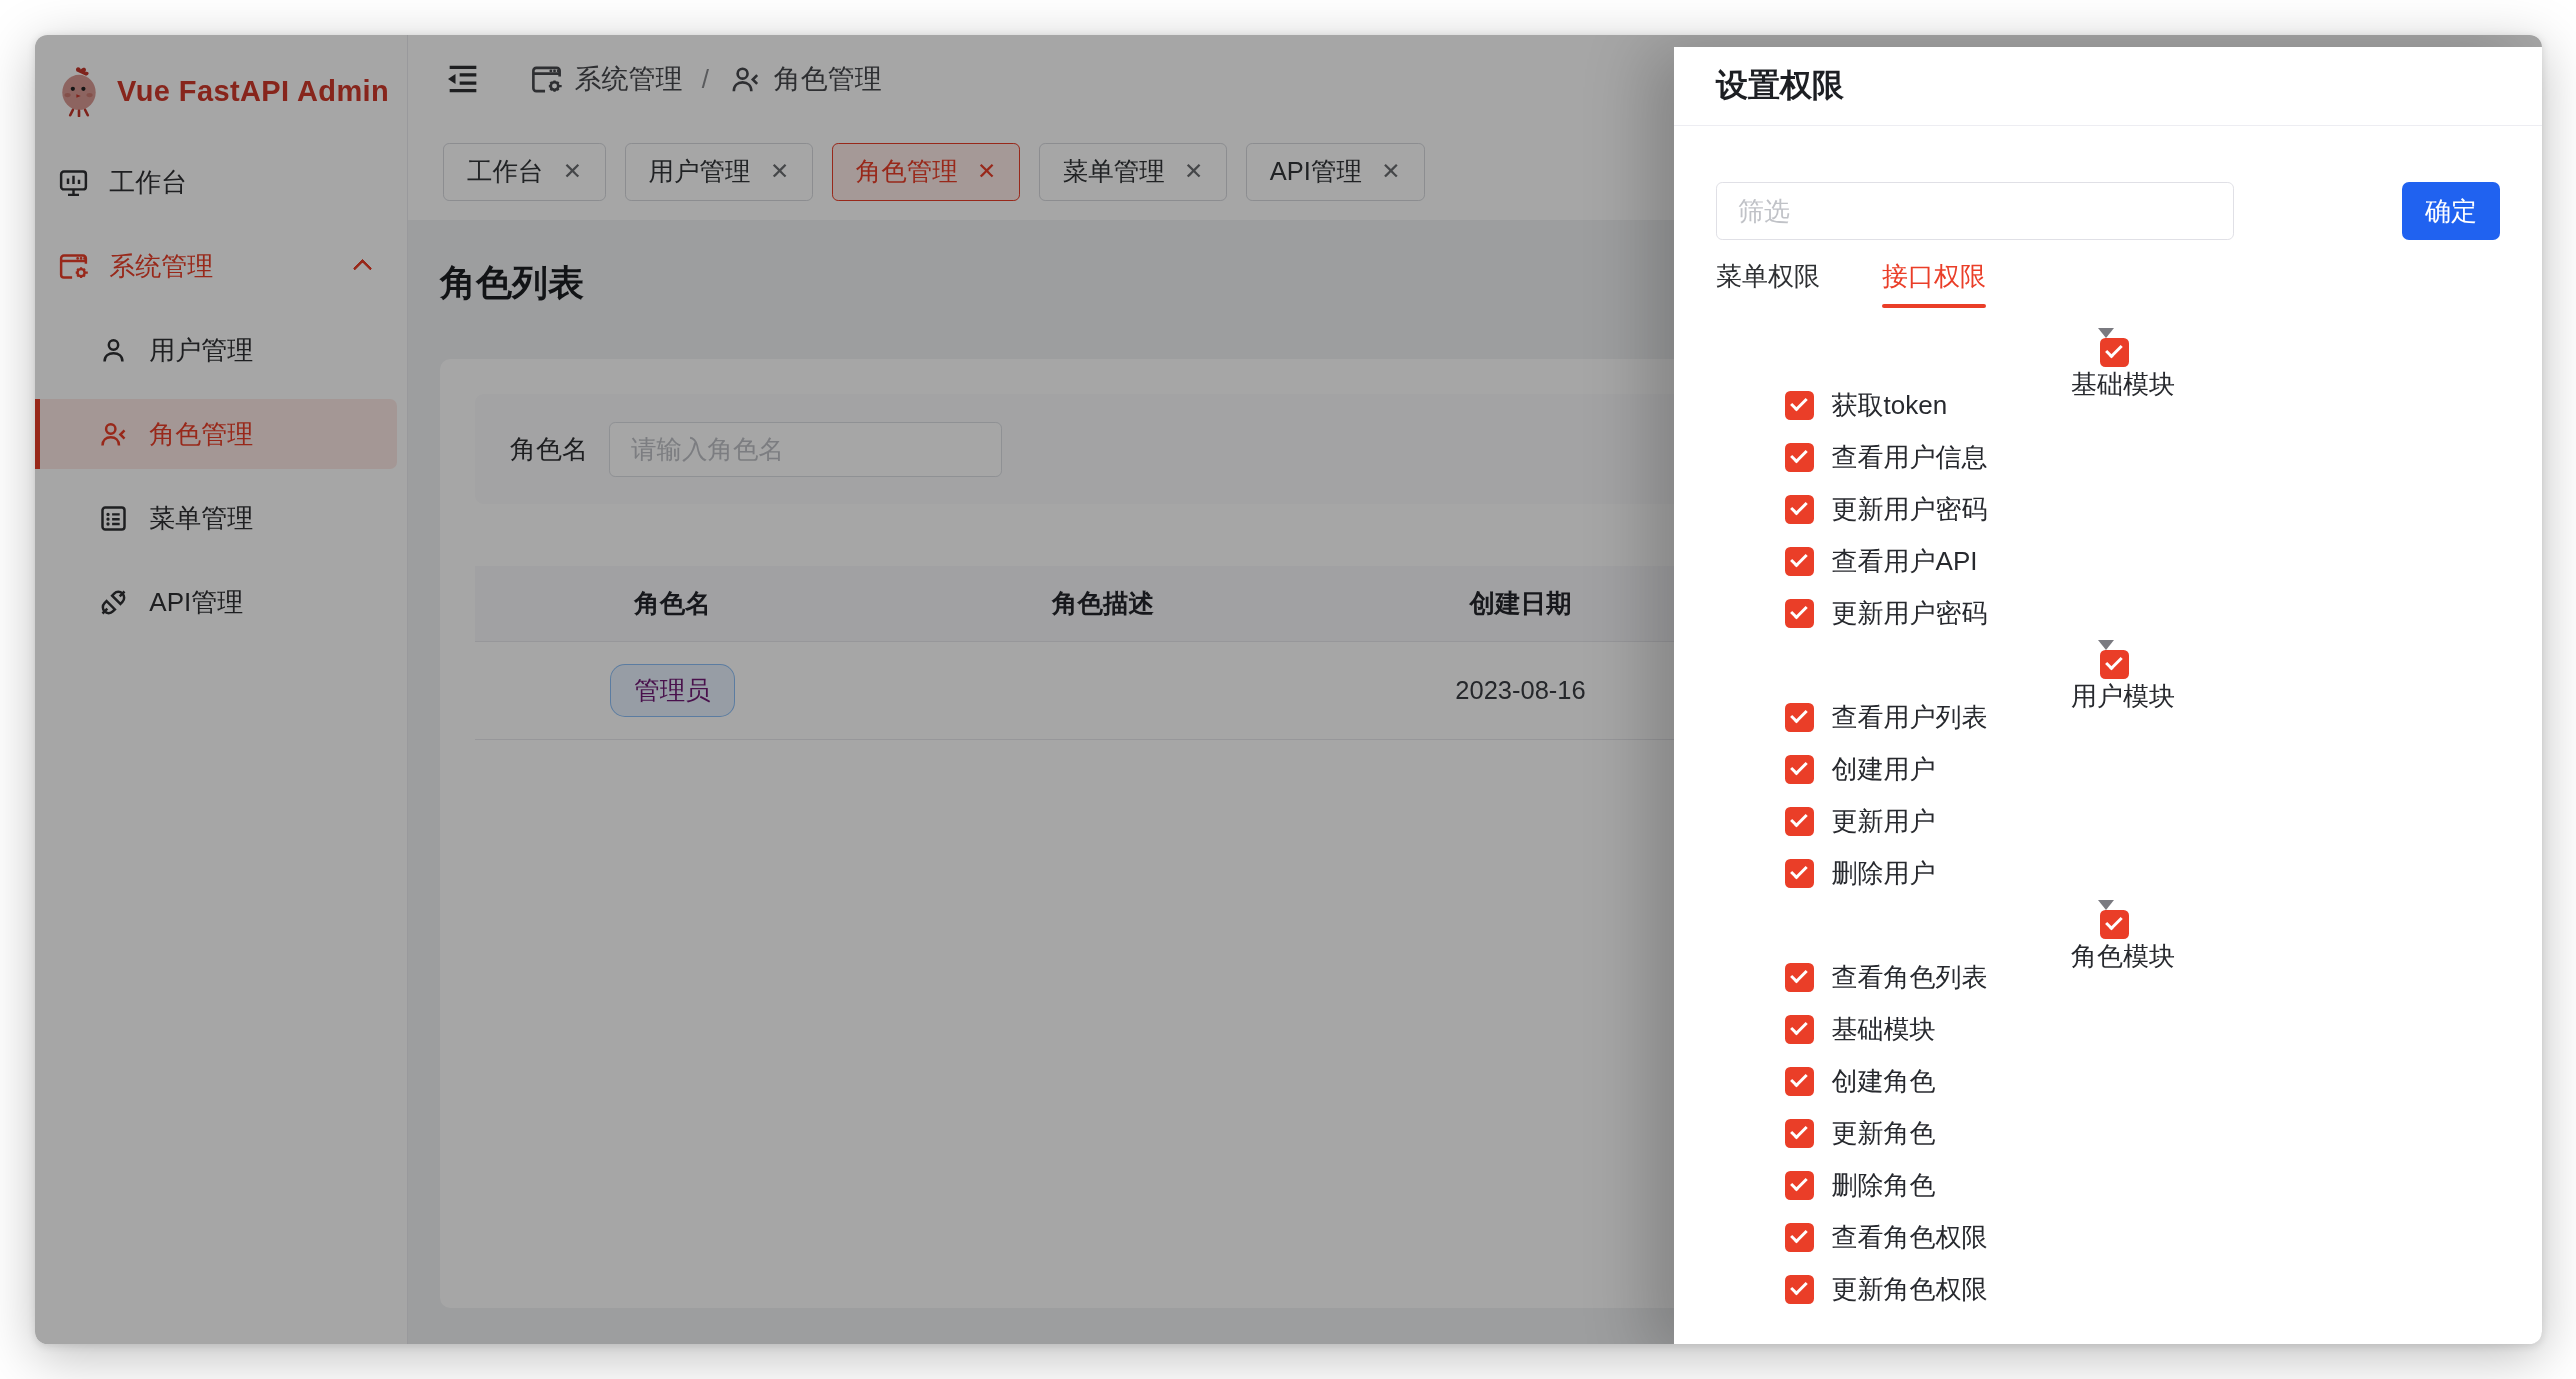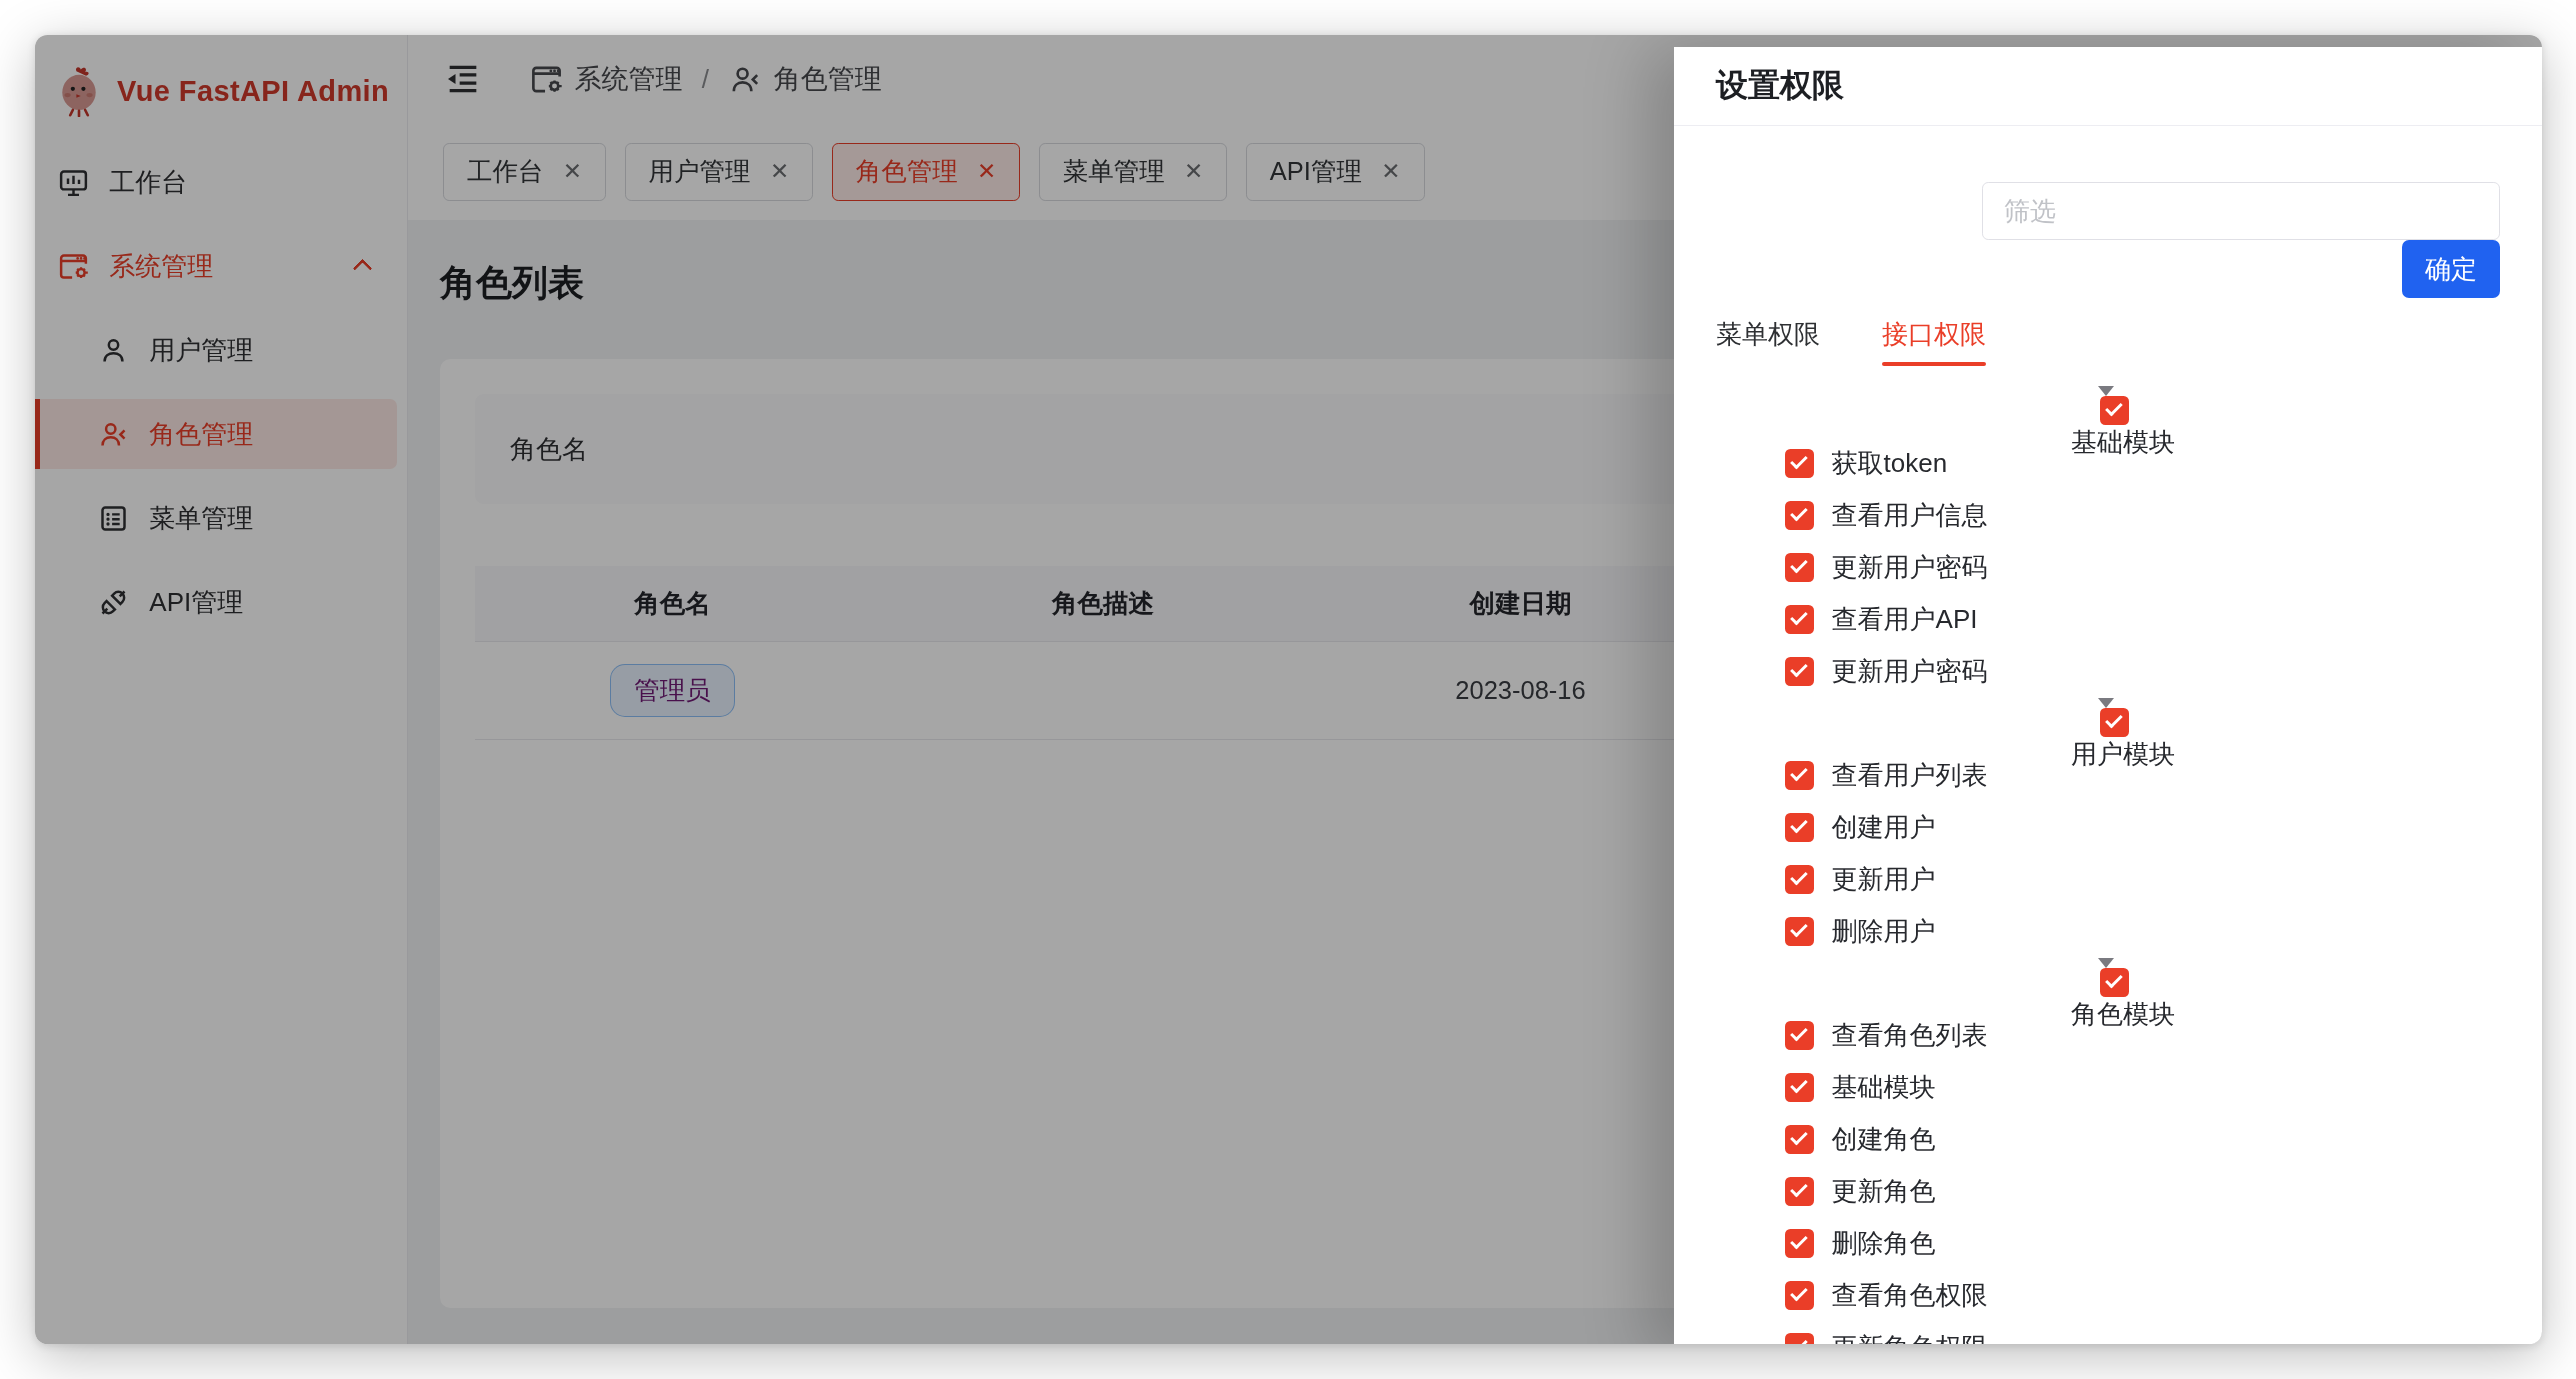--- a/index.html
+++ b/index.html
@@ -68,21 +68,21 @@
     cursor:pointer; }
 
   
   .mask { position:absolute; inset:0; background:rgba(0,0,0,.35); z-index:50; }
   .drawer { position:absolute; top:12px; right:0; width:868px; height:100%; background:#fff;
     z-index:60; box-shadow:-26px 0 62px rgba(0,0,0,.20); display:flex; flex-direction:column;gap:24px; }
   .d-header { height:79px; display:flex; align-items:center; padding:0 42px;
     border-bottom:0.9px solid #ededf2; flex:0 0 auto; }
   .d-title { font-size:32px; font-weight:600; color:#1d1f23; }
   .d-body { padding:32px 42px 0 42px; flex:1 1 auto; overflow:hidden; }
-  .filter-row { display:flex; align-items:flex-end;flex-direction:column; }
+  .filter-row { display:flex; align-items:center; }
   .f-input { width:518px; height:58px; border:0.9px solid #e0e0e6; border-radius:6.2px;
     padding:0 21px; font-size:26px; color:#333; outline:none; background:#fff; }
   .f-input::placeholder { color:#c0c2c7; }
   .confirm-btn { margin-left:auto; width:98px; height:58px; border:none; border-radius:7px;
     background:#2062f0; color:#fff; font-size:26px; cursor:pointer;
     font-family:inherit; }
   .d-tabs { margin-top:19.3px; display:flex; gap:62px; }
   .d-tab { padding-bottom:12.3px; font-size:26px; color:#2e3033; cursor:pointer; position:relative; }
   .d-tab.active { color:#ea3e28; }
   .d-tab.active::after { content:""; position:absolute; left:0; right:0; bottom:-1.8px;
@@ -230,20 +230,21 @@
           <span class="t-label">API管理</span>
           <span class="t-close">✕</span>
         </div>
       </div>
 
       <div class="content">
         <h2 class="page-title">角色列表</h2>
         <div class="card">
           <div class="query-panel">
             <span class="q-label">角色名</span>
+            <input class="q-input" type="text" placeholder="请输入角色名" style="">
           </div>
 
           <table class="roles">
             <colgroup>
                 <col style="width:395px">
                 <col style="width:466px">
                 <col style="width:369px">
                 <col>
               </colgroup>
             <thead>

